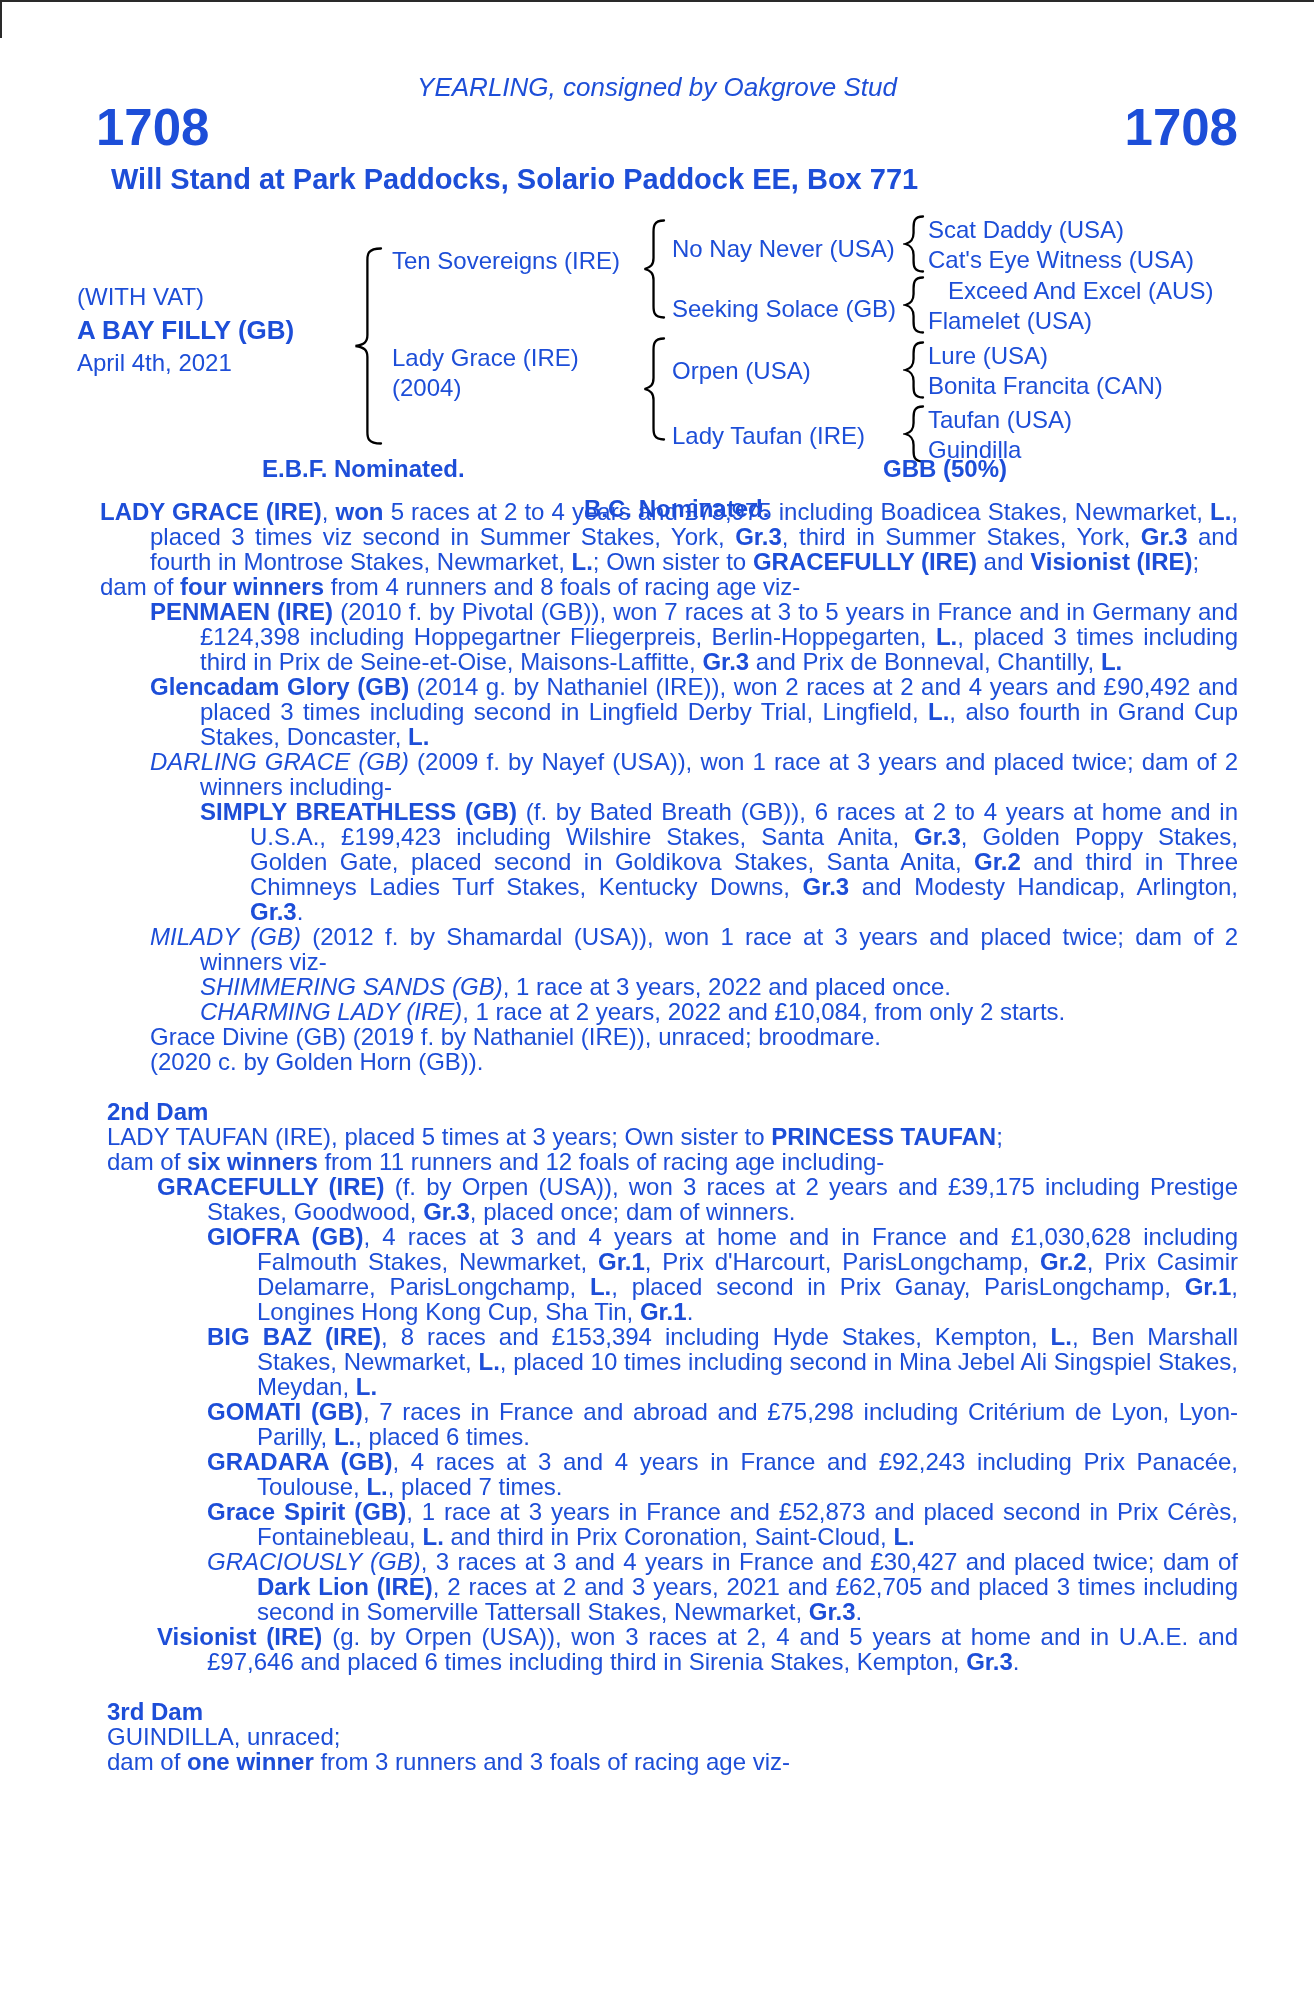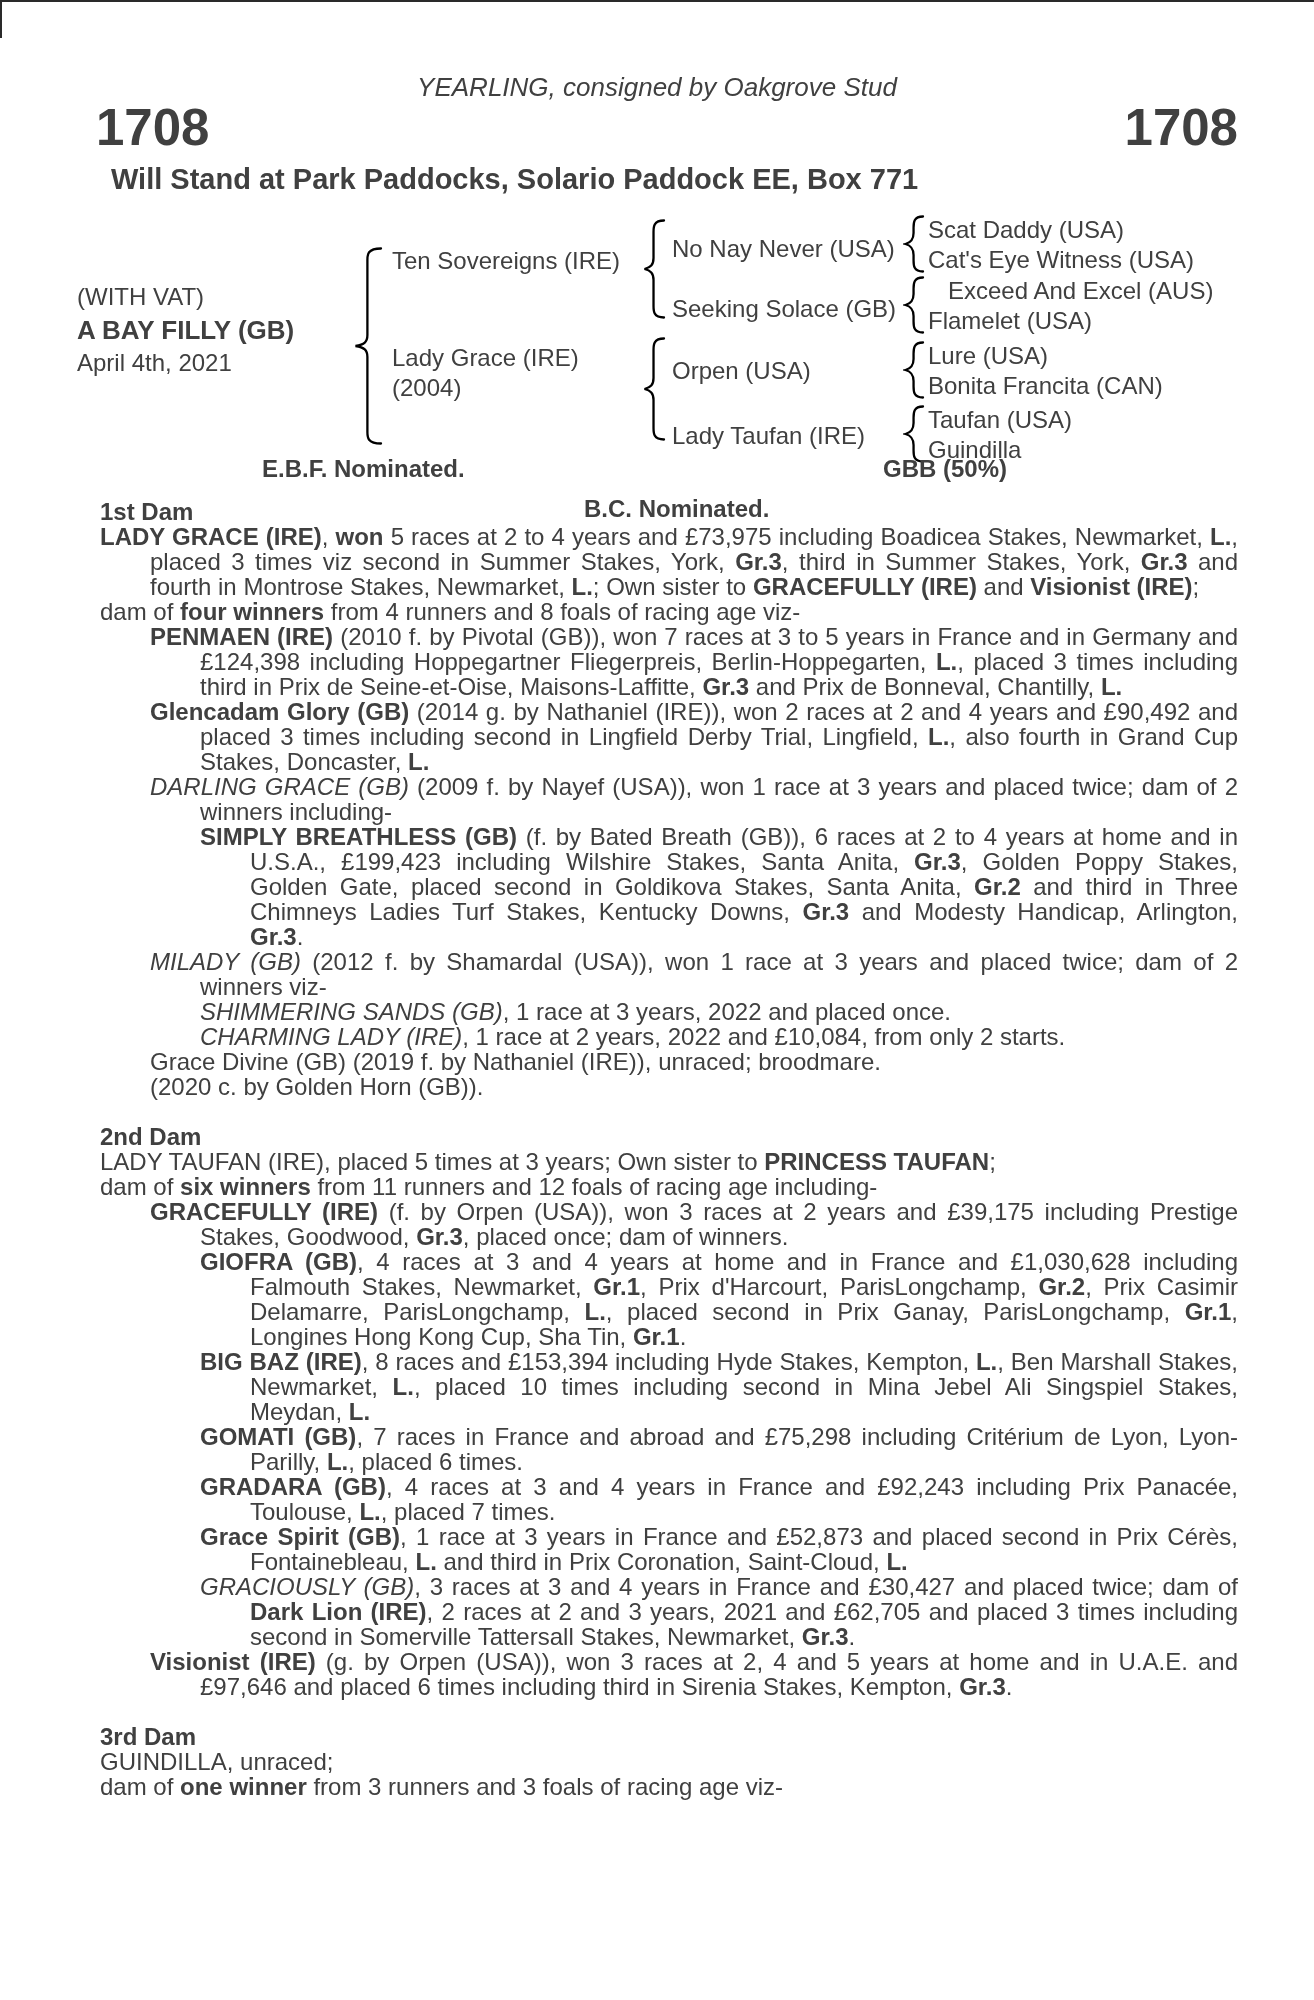--- a/index.html
+++ b/index.html
@@ -1,18 +1,18 @@
 <!DOCTYPE html>
 <html><head>
 <meta charset="utf-8">
 <style>
   html,body { margin:0; padding:0; background:#fff; }
   .page {
     position:relative; width:1314px; height:2000px; background:#ffffff;
-    font-family:"Liberation Sans","DejaVu Sans",sans-serif; color:#404040;
+    font-family:"Liberation Sans","DejaVu Sans",sans-serif; color:#1d4ed8;
     overflow:hidden;
   }
   .page-top-edge { position:absolute; left:0; top:0; width:1314px; height:2px; background:#2a2a2a; }
   .page-left-edge { position:absolute; left:0; top:0; width:2px; height:38px; background:#2a2a2a; }
 
   
   .top-block { position:absolute; left:0; top:0; width:1314px; height:499px; }
   .consign-note { position:absolute; left:0; top:72px; width:1314px; text-align:center;
                   font-style:italic; font-size:26px; }
   .lot-left  { position:absolute; left:96px;  top:98px; font-size:51px; font-weight:700; letter-spacing:0px; }
@@ -46,21 +46,21 @@
   
   .nom { position:absolute; top:455px; font-size:24px; font-weight:700; white-space:nowrap; }
   .nom-ebf { left:262px; } .nom-bc { left:584px;margin-top:40px; } .nom-gbb { left:883px; }
 
   
   .body-text {
     position:absolute; left:100px; top:499px; width:1138px;
     font-size:24px; line-height:25px; text-align:justify;
   }
   .sec-heading { font-weight:700; }
-  .dam-section + .dam-section { margin-top:25px; }
+  .dam-section + .dam-section { margin-top:25px;margin-left:7px; }
   .para { margin:0; }
   .ind0 { padding-left:50px;  text-indent:-50px; }
   .ind1 { padding-left:100px; text-indent:-50px; }
   .ind2 { padding-left:150px; text-indent:-50px; }
   .b { font-weight:700; }
   .i { font-style:italic; }
 </style>
 </head>
 <body>
 
@@ -122,21 +122,20 @@
       <div class="ped-abs g3 g3-8">Guindilla</div>
     </div>
 
     <div class="nom nom-ebf">E.B.F. Nominated.</div>
     <div class="nom nom-bc">B.C. Nominated.</div>
     <div class="nom nom-gbb">GBB (50%)</div>
   </div>
 
   <div class="body-text">
       <section class="dam-section">
-        <div class="sec-heading">1st Dam</div>
         <div class="para ind0"><span class="b">LADY GRACE (IRE)</span><span>, </span><span class="b">won</span><span> 5 races at 2 to 4 years and £73,975 including Boadicea Stakes, Newmarket, </span><span class="b">L.</span><span>, placed 3 times viz second in Summer Stakes, York, </span><span class="b">Gr.3</span><span>, third in Summer Stakes, York, </span><span class="b">Gr.3</span><span> and fourth in Montrose Stakes, Newmarket, </span><span class="b">L.</span><span>; Own sister to </span><span class="b">GRACEFULLY (IRE)</span><span> and </span><span class="b">Visionist (IRE)</span><span>;</span></div>
         <div class="para ind0"><span>dam of </span><span class="b">four winners</span><span> from 4 runners and 8 foals of racing age viz-</span></div>
         <div class="para ind1"><span class="b">PENMAEN (IRE)</span><span> (2010 f. by Pivotal (GB)), won 7 races at 3 to 5 years in France and in Germany and £124,398 including Hoppegartner Fliegerpreis, Berlin-Hoppegarten, </span><span class="b">L.</span><span>, placed 3 times including third in Prix de Seine-et-Oise, Maisons-Laffitte, </span><span class="b">Gr.3</span><span> and Prix de Bonneval, Chantilly, </span><span class="b">L.</span></div>
         <div class="para ind1"><span class="b">Glencadam Glory (GB)</span><span> (2014 g. by Nathaniel (IRE)), won 2 races at 2 and 4 years and £90,492 and placed 3 times including second in Lingfield Derby Trial, Lingfield, </span><span class="b">L.</span><span>, also fourth in Grand Cup Stakes, Doncaster, </span><span class="b">L.</span></div>
         <div class="para ind1"><span class="i">DARLING GRACE (GB)</span><span> (2009 f. by Nayef (USA)), won 1 race at 3 years and placed twice; dam of 2 winners including-</span></div>
         <div class="para ind2"><span class="b">SIMPLY BREATHLESS (GB)</span><span> (f. by Bated Breath (GB)), 6 races at 2 to 4 years at home and in U.S.A., £199,423 including Wilshire Stakes, Santa Anita, </span><span class="b">Gr.3</span><span>, Golden Poppy Stakes, Golden Gate, placed second in Goldikova Stakes, Santa Anita, </span><span class="b">Gr.2</span><span> and third in Three Chimneys Ladies Turf Stakes, Kentucky Downs, </span><span class="b">Gr.3</span><span> and Modesty Handicap, Arlington, </span><span class="b">Gr.3</span><span>.</span></div>
         <div class="para ind1"><span class="i">MILADY (GB)</span><span> (2012 f. by Shamardal (USA)), won 1 race at 3 years and placed twice; dam of 2 winners viz-</span></div>
         <div class="para ind2"><span class="i">SHIMMERING SANDS (GB)</span><span>, 1 race at 3 years, 2022 and placed once.</span></div>
         <div class="para ind2"><span class="i">CHARMING LADY (IRE)</span><span>, 1 race at 2 years, 2022 and £10,084, from only 2 starts.</span></div>
         <div class="para ind1"><span>Grace Divine (GB) (2019 f. by Nathaniel (IRE)), unraced; broodmare.</span></div>

